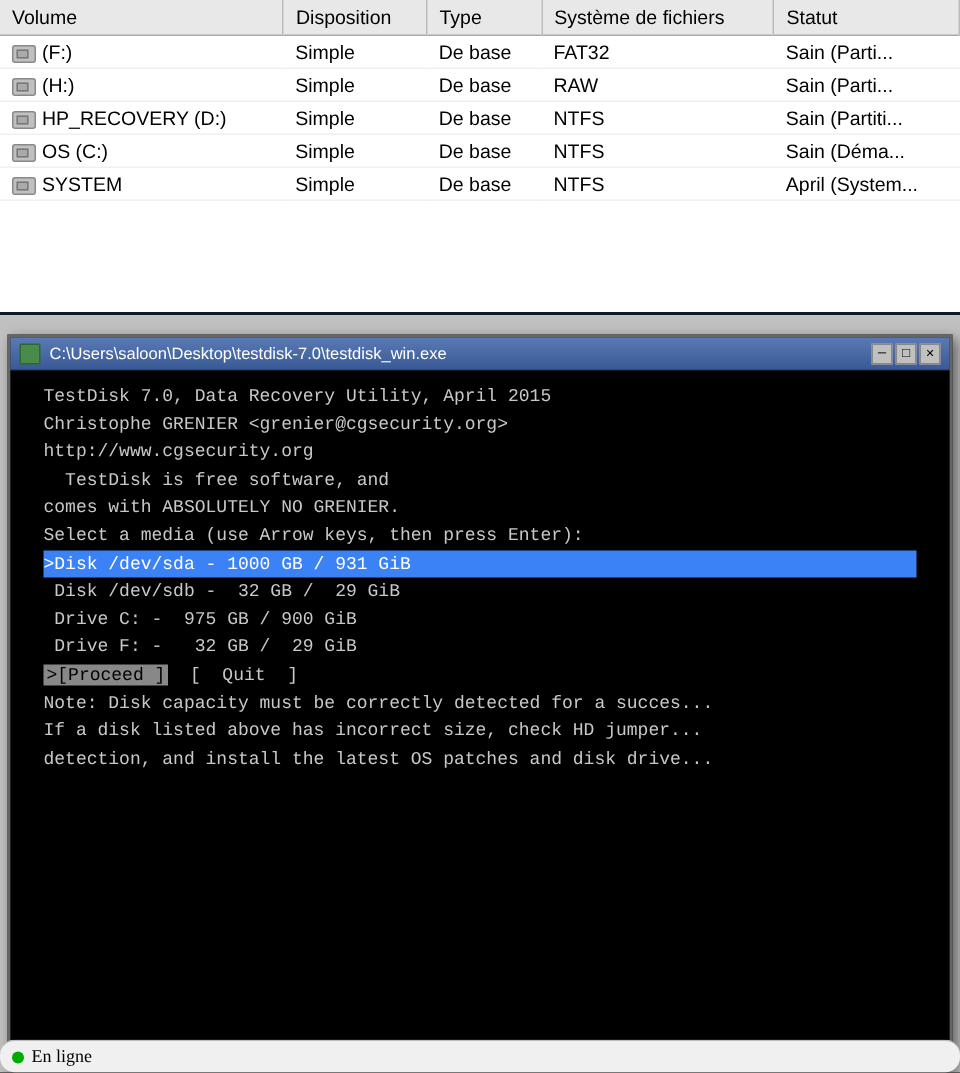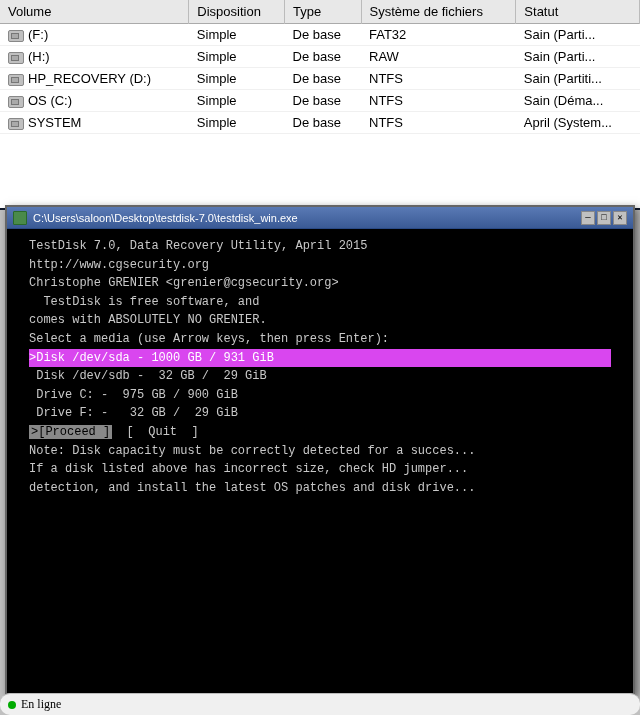--- a/index.html
+++ b/index.html
@@ -74,21 +74,21 @@
       position: absolute;
       top: 2px;
       left: 2px;
     }
 
     .status-partial { color: #228B22; }
 
     
     .terminal-window {
       position: absolute;
-      top: 205px;
+      top: 223px;
       left: 5px;
       width: 630px;
       height: 490px;
       background: #1a1a1a;
       border: 2px solid #666;
       box-shadow: 3px 3px 8px rgba(0,0,0,0.5);
     }
 
     .terminal-titlebar {
       background: linear-gradient(to bottom, #5a7ab5, #3a5a95);
@@ -144,21 +144,21 @@
       font-size: 12px;
       line-height: 1.55;
     }
 
     .term-line {
       white-space: pre;
       display: block;
     }
 
     .term-highlight {
-      background: #d946ef;
+      background: #3b82f6;
       color: #ffffff;
       display: inline-block;
       width: 100%;
     }
 
     
     .status-bar {
       position: absolute;
       bottom: 0;
       left: 0;
@@ -243,22 +243,22 @@
     <span class="terminal-title">C:\Users\saloon\Desktop\testdisk-7.0\testdisk_win.exe</span>
     <div class="terminal-controls">
       <div class="terminal-btn">─</div>
       <div class="terminal-btn">□</div>
       <div class="terminal-btn">✕</div>
     </div>
   </div>
   <div class="terminal-body">
     <div id="terminal-lines">
         <span class="term-line" style="color: rgb(200, 200, 200);">TestDisk 7.0, Data Recovery Utility, April 2015</span>
+        <span class="term-line" style="color: rgb(200, 200, 200);">Christophe GRENIER &lt;grenier@cgsecurity.org&gt;</span>
         <span class="term-line" style="color: rgb(200, 200, 200);">http://www.cgsecurity.org</span>
-        <span class="term-line" style="color: rgb(200, 200, 200);">Christophe GRENIER &lt;grenier@cgsecurity.org&gt;</span>
         <span class="term-line"></span>
         <span class="term-line">  TestDisk is free software, and</span>
         <span class="term-line">comes with ABSOLUTELY NO GRENIER.</span>
         <span class="term-line"></span>
         <span class="term-line">Select a media (use Arrow keys, then press Enter):</span>
         <span class="term-line"><span class="term-highlight">&gt;Disk /dev/sda - 1000 GB / 931 GiB</span></span>
         <span class="term-line"> Disk /dev/sdb -  32 GB /  29 GiB</span>
         <span class="term-line"> Drive C: -  975 GB / 900 GiB</span>
         <span class="term-line"> Drive F: -   32 GB /  29 GiB</span>
         <span class="term-line"></span>

